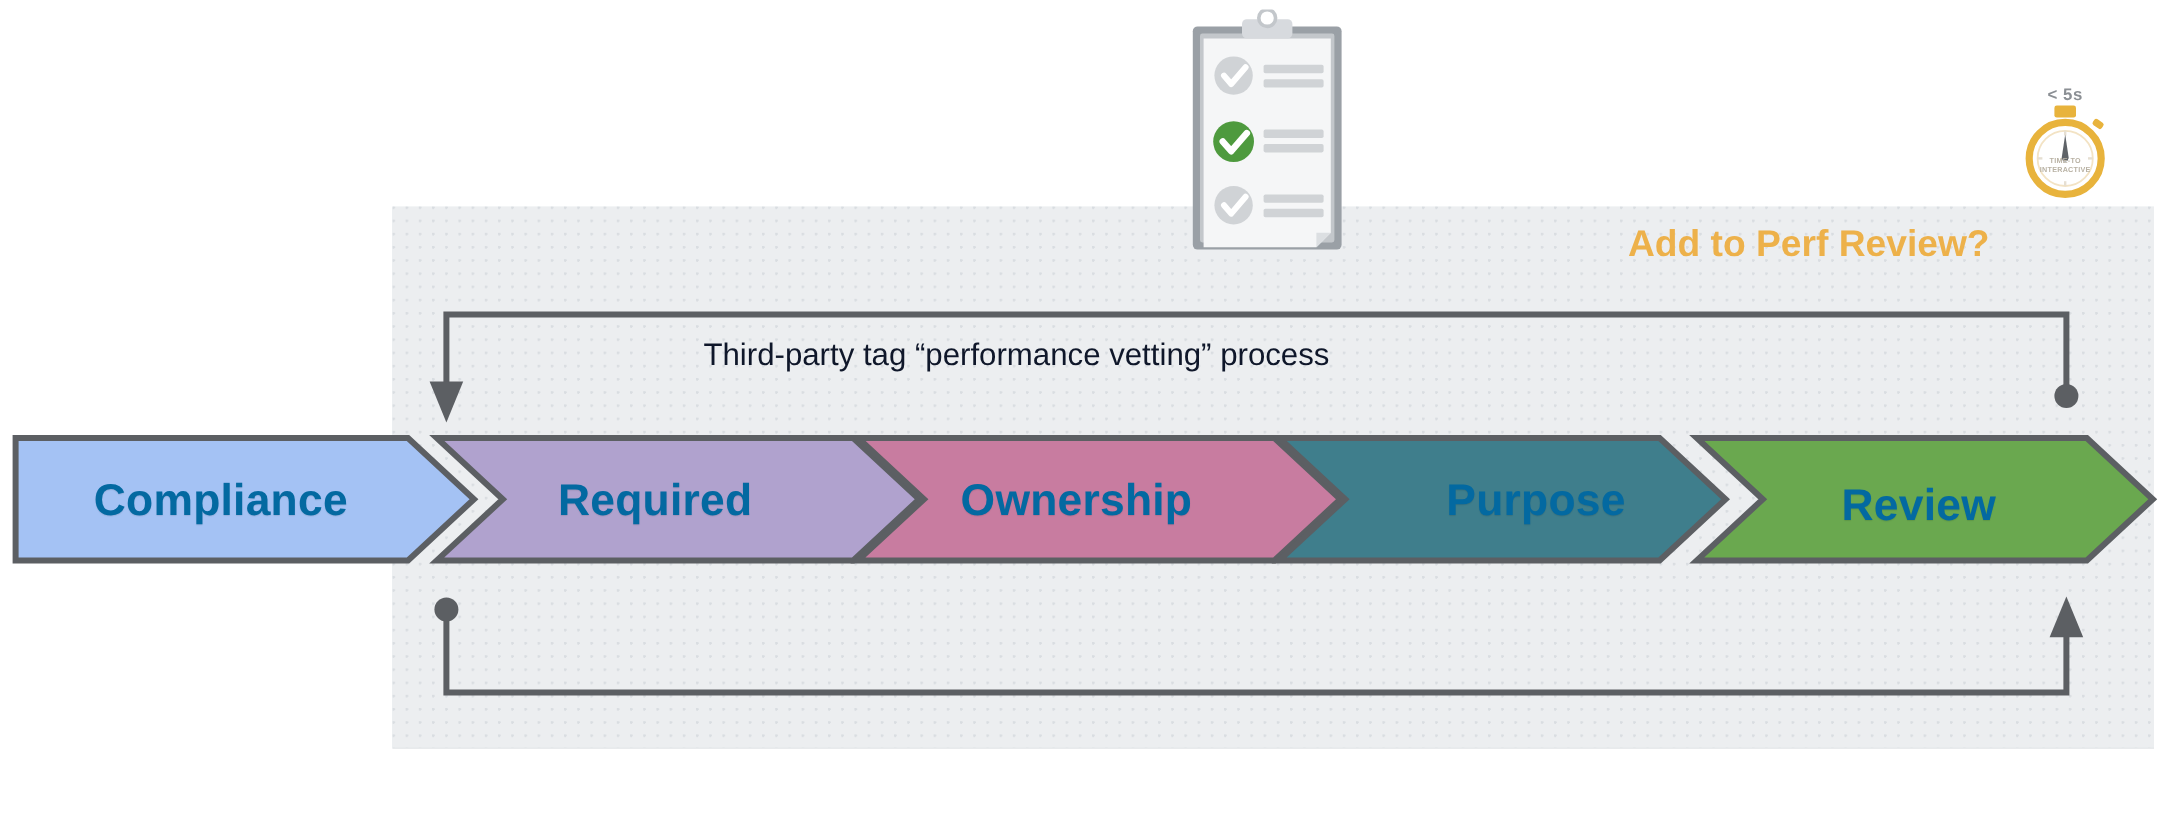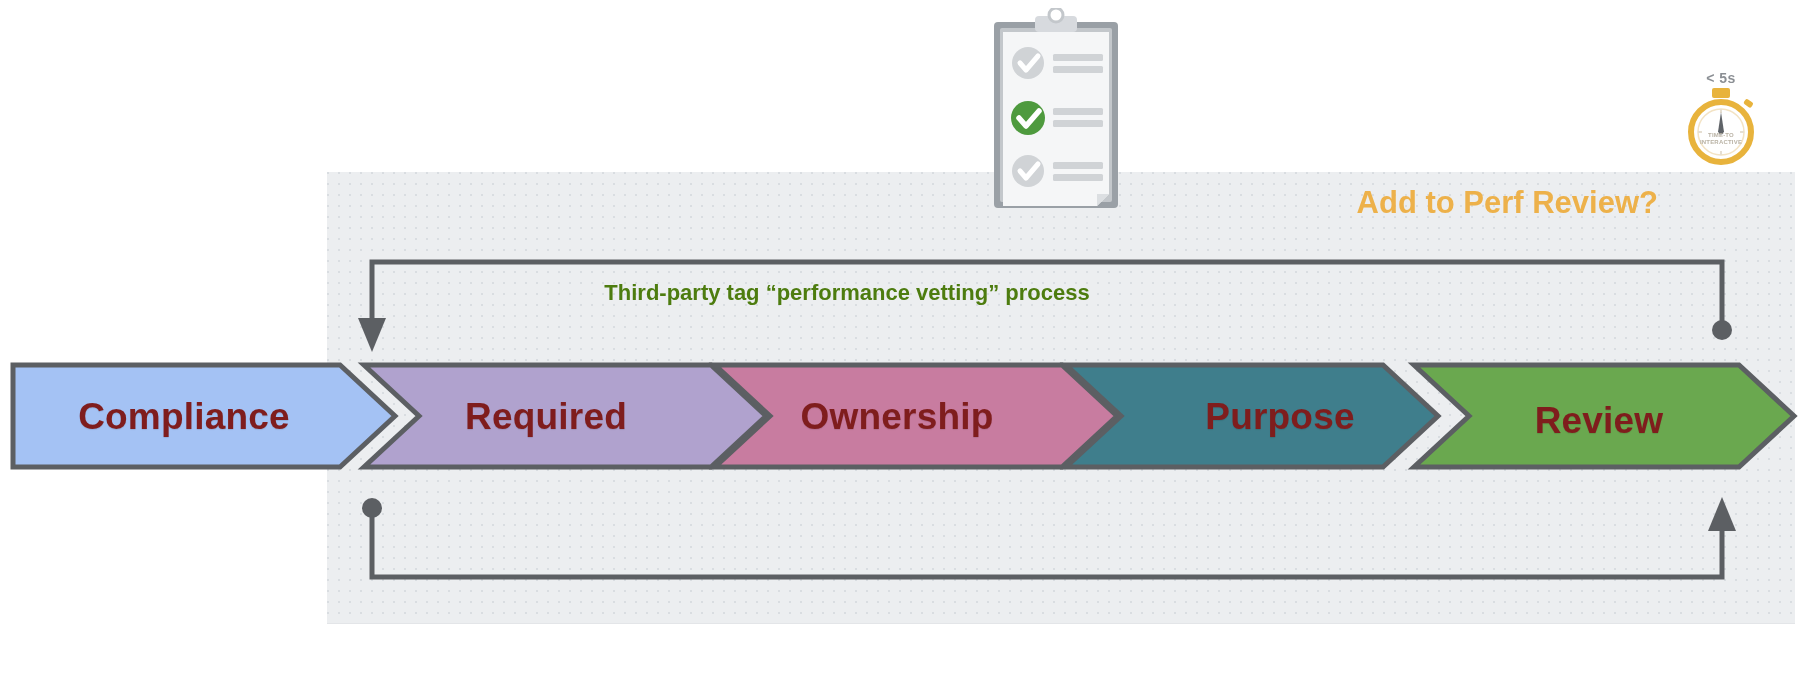--- a/index.html
+++ b/index.html
@@ -42,38 +42,38 @@
     position: absolute;
     left: 0; top: 0;
     width: 1810px;
     height: 690px;
     overflow: visible;
   }
 
   
   .chev-label {
     position: absolute;
-    color: #7f1d1d;
+    color: #0369a1;
     font-size: 37px;
     font-weight: 700;
     letter-spacing: 0.2px;
     white-space: nowrap;
     transform: translate(-50%, -50%);
     text-shadow: 0 1px 1px rgba(0,0,0,0.10);
   }
 
   
   .process-title {
     position: absolute;
     left: 50%;
     top: 280px;
     transform: translateX(-50%);
-    color: #4d7c0f;
-    font-size: 22px;
-    font-weight: 700;
+    color: #0f172a;
+    font-size: 26px;
+    font-weight: 400;
     white-space: nowrap;
   }
 
   
   .perf-budget {
     position: absolute;
     right: 36px;
     top: 185px;
     color: #edb14a;
     font-size: 31px;

